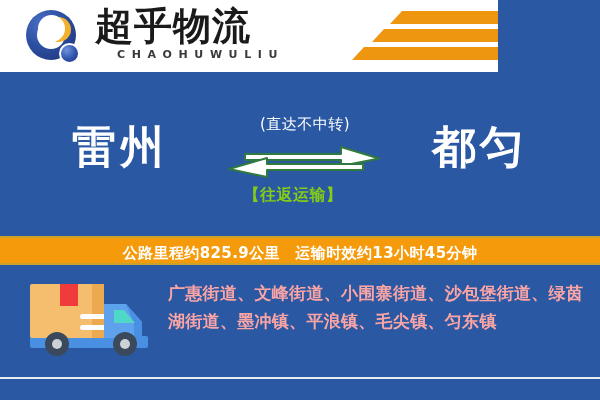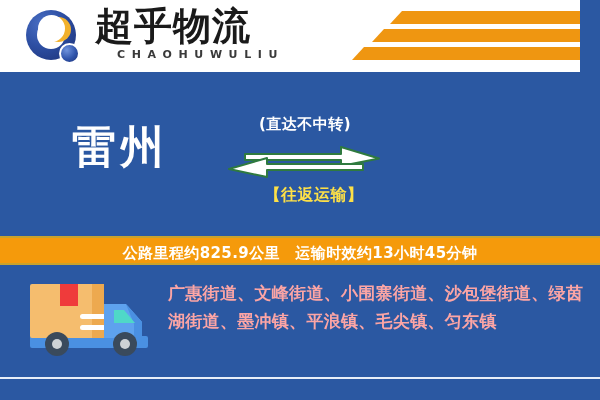--- a/index.html
+++ b/index.html
@@ -15,21 +15,21 @@
     width: 600px;
     height: 400px;
     overflow: hidden;
     background: #2b58a2;
   }
 
   
   .header {
     position: absolute;
     left: 0; top: 0;
-    width: 580px;
+    width: 498px;
     height: 72px;
     background: #ffffff;
     overflow: hidden;
   }
   .header-underline {
     position: absolute;
     left: 0; top: 72px;
     width: 600px;
     height: 3px;
     background: #2b58a2;
@@ -136,33 +136,33 @@
   }
   .city-from { left: 20px;  top: 47px; }
   .city-to   { left: 380px; top: 47px; }
 
   .route-note-top {
     position: absolute;
     left: 225px; top: 40px;
     width: 160px;
     text-align: center;
     font-size: 15px;
-    font-weight: bold;
+    font-weight: normal;
     color: #ffffff;
     letter-spacing: 0.5px;
     white-space: nowrap;
   }
   .route-note-bottom {
     position: absolute;
-    left: 234px; top: 110px;
+    left: 213px; top: 110px;
     width: 160px;
     text-align: center;
     font-size: 16px;
     font-weight: bold;
-    color: #fde047;
+    color: #84cc16;
     letter-spacing: 0.5px;
     white-space: nowrap;
   }
   .route-arrows {
     position: absolute;
     left: 228px; top: 70px;
     width: 152px; height: 34px;
   }
 
   
@@ -251,20 +251,21 @@
       <svg width="152" height="34" viewBox="0 0 152 34" xmlns="http://www.w3.org/2000/svg">
 
         <polygon points="17,9 113,9 113,2 151,13.5 113,21 113,15 17,15" fill="#ffffff" stroke="#2f7a3f" stroke-width="2" stroke-linejoin="round"></polygon>
 
         <polygon points="135,19 39,19 39,13 1,24 39,32 39,25 135,25" fill="#ffffff" stroke="#2f7a3f" stroke-width="2" stroke-linejoin="round"></polygon>
       </svg>
     </div>
 
     <div class="route-note-bottom">【往返运输】</div>
 
+    <div class="city city-to">都匀</div>
   </div>
 
   <div class="info-band">
     <span class="info-band-text">公路里程约825.9公里　运输时效约13小时45分钟</span>
   </div>
 
   <div class="coverage">
 
     <div class="truck">
       <svg width="130" height="86" viewBox="0 0 130 86" xmlns="http://www.w3.org/2000/svg">

